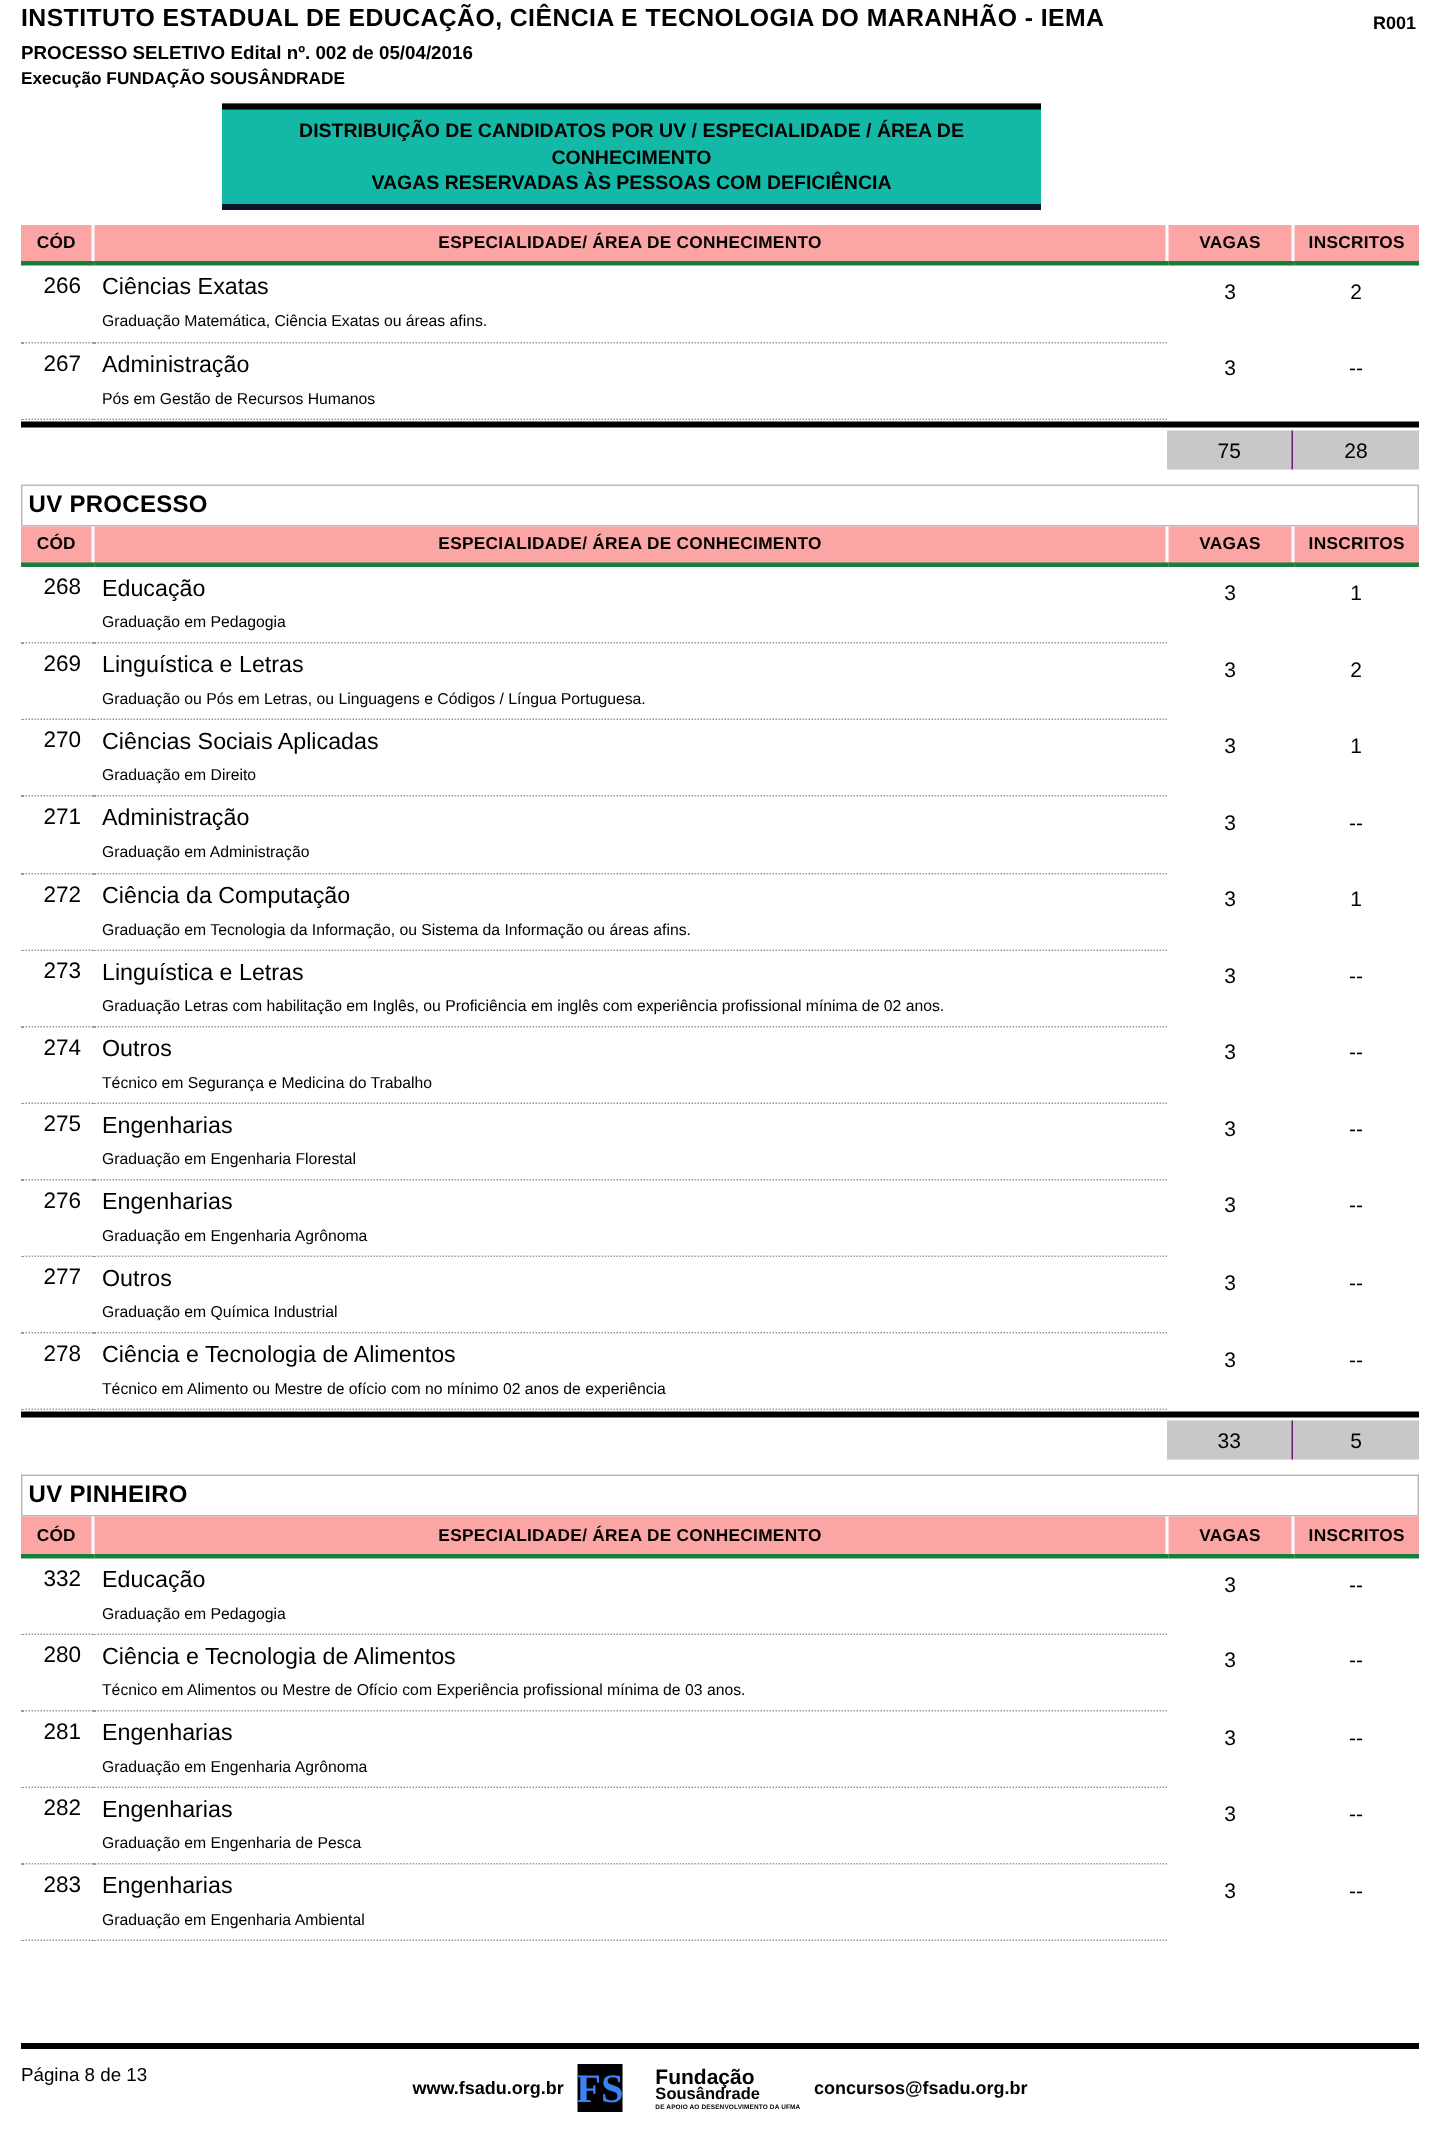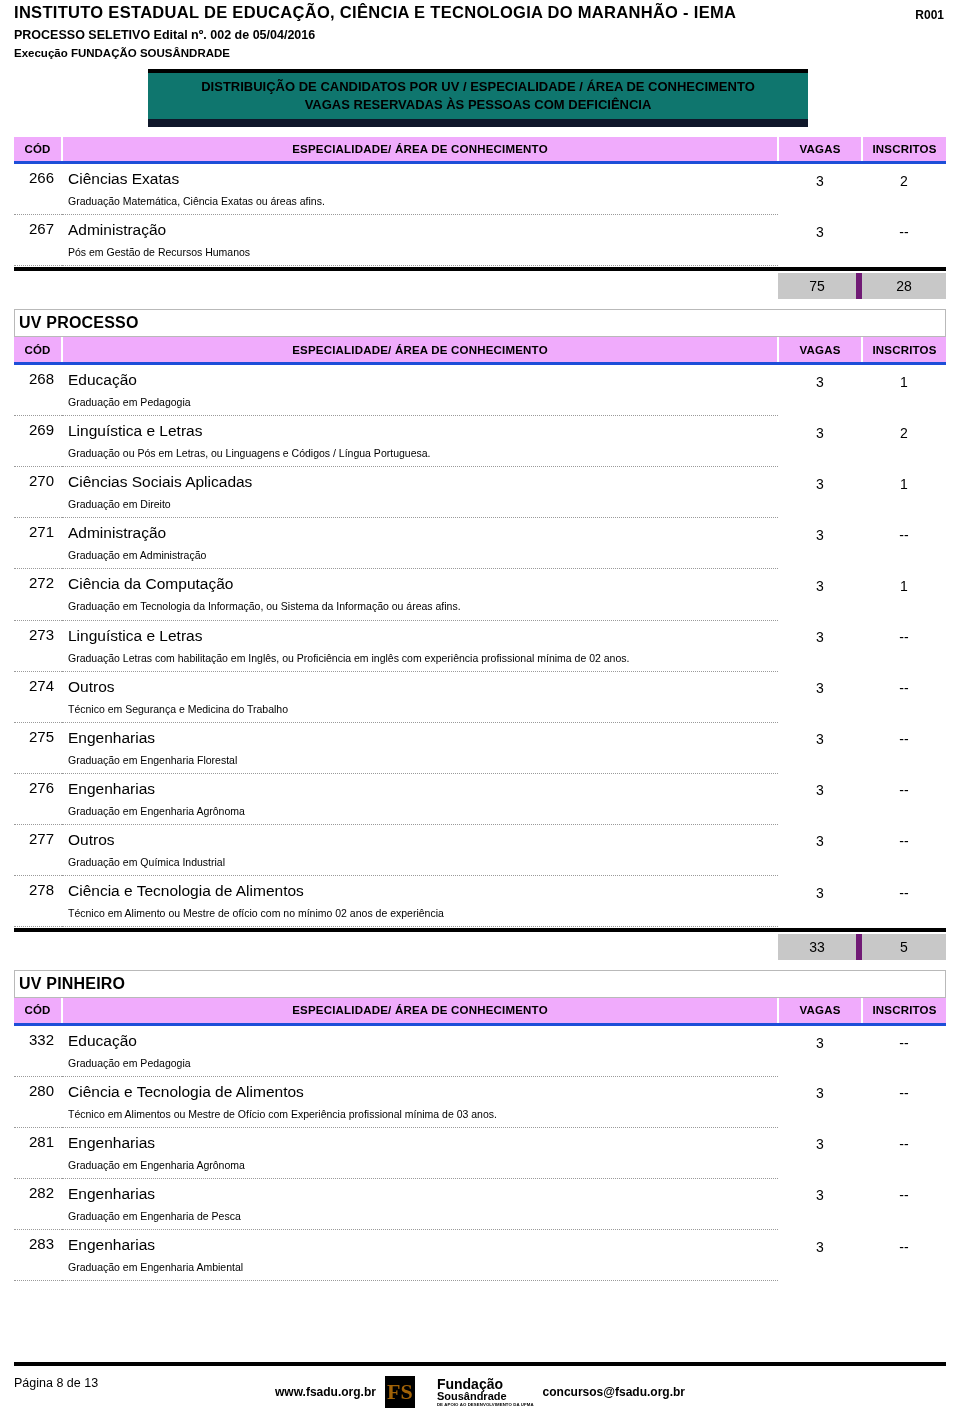--- a/index.html
+++ b/index.html
@@ -58,24 +58,24 @@
   }
 
   
   .title-box-wrap {
     margin-top: 9px;
     display: flex;
     justify-content: flex-start;
   }
   .title-box {
     margin-left: 134px;
-    width: 660px;
-    background: #0f766e;
+    width: 546px;
+    background: #14b8a6;
     border-top: 4px solid #000;
-    border-bottom: 8px solid #0f172a;
+    border-bottom: 4px solid #0f172a;
     text-align: center;
     padding: 5px 4px 6px 4px;
   }
   .title-box .line {
     font-size: 13px;
     font-weight: bold;
     line-height: 1.32;
   }
 
   
@@ -98,27 +98,27 @@
     width: 100%;
     border-collapse: collapse;
     table-layout: fixed;
   }
   col.c-cod      { width: 48px; }
   col.c-spec     { width: auto; }
   col.c-vagas    { width: 84px; }
   col.c-inscr    { width: 84px; }
 
   thead th {
-    background: #f0abfc;
+    background: #fca5a5;
     font-size: 11.5px;
     font-weight: bold;
     height: 26px;
     vertical-align: middle;
     border-right: 2px solid #ffffff;
-    border-bottom: 3px solid #1d4ed8;
+    border-bottom: 3px solid #15803d;
     letter-spacing: 0.2px;
   }
   thead th.th-cod   { text-align: center; }
   thead th.th-spec  { text-align: center; }
   thead th.th-vagas { text-align: center; }
   thead th.th-inscr { text-align: center; border-right: none; }
 
   tbody tr.row-main td { vertical-align: top; padding-top: 6px; }
   tbody tr.row-desc td { vertical-align: top; }
 
@@ -166,21 +166,21 @@
   }
   .total-cell {
     width: 84px;
     height: 26px;
     background: #c8c8c8;
     display: flex;
     align-items: center;
     justify-content: center;
     font-size: 14px;
     font-weight: normal;
-    border-right: 6px solid #701a75;
+    border-right: 1px solid #701a75;
   }
   .total-cell:last-child { border-right: none; }
 
   
   .pinheiro-tail { height: 18px; }
 
   
   .footer {
     position: absolute;
     left: 14px;
@@ -219,22 +219,22 @@
   }
   .fsadu-logo {
     display: flex;
     align-items: center;
     gap: 4px;
   }
   .fsadu-mark {
     width: 30px;
     height: 32px;
     background: #000;
-    color: #a16207;
-    font-size: 22px;
+    color: #3b82f6;
+    font-size: 27px;
     font-weight: bold;
     display: flex;
     align-items: center;
     justify-content: center;
     line-height: 1;
     font-family: "Liberation Serif", serif;
   }
   .fsadu-words { line-height: 1.02; margin-left: 18px; }
   .fsadu-l1 {
     font-size: 14px;

